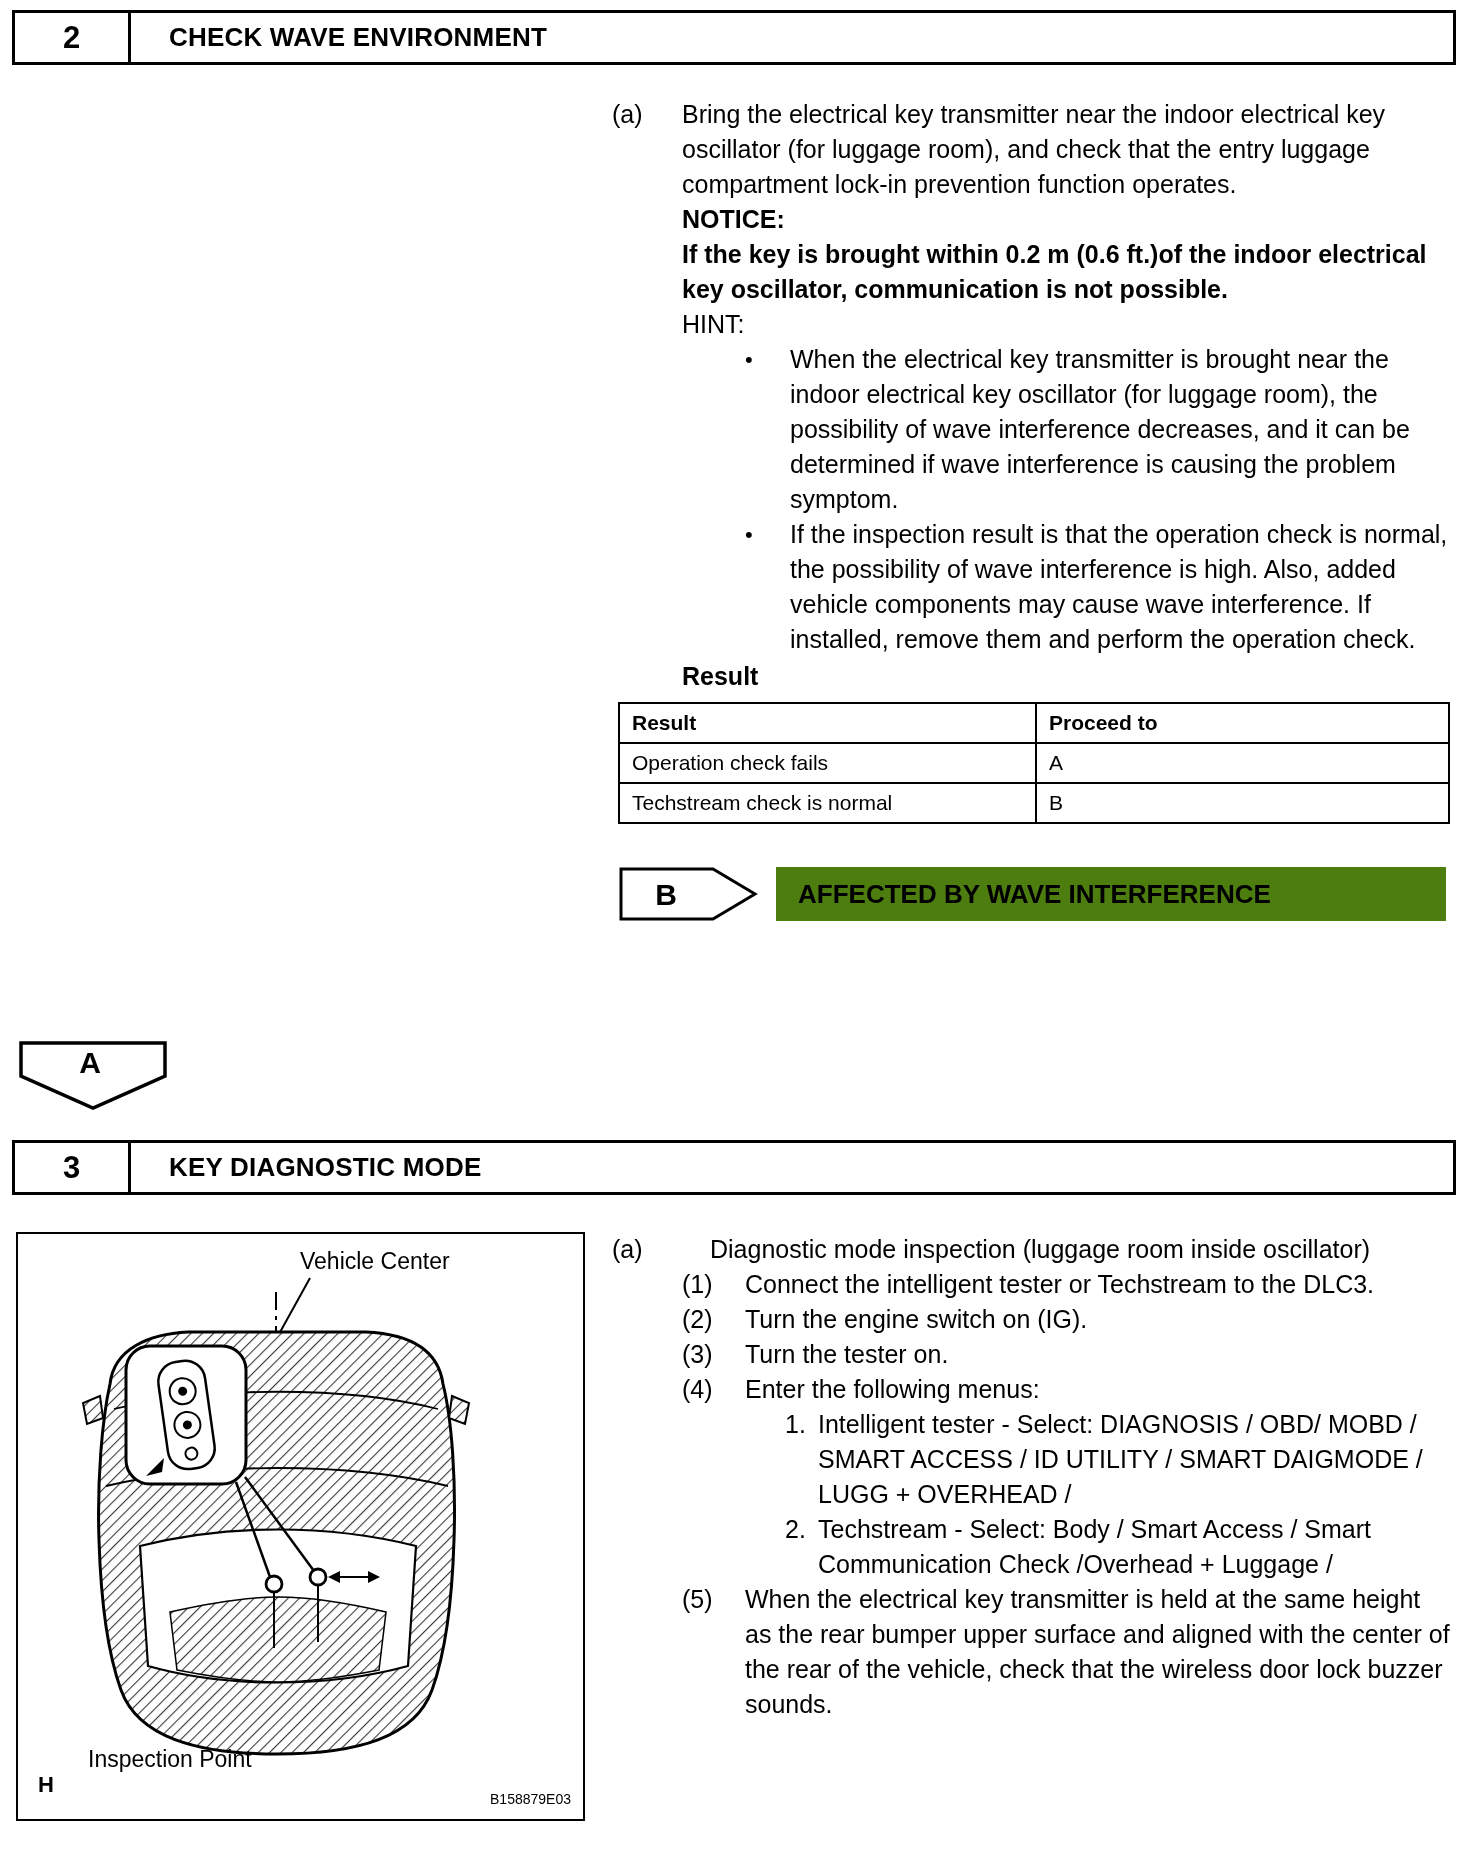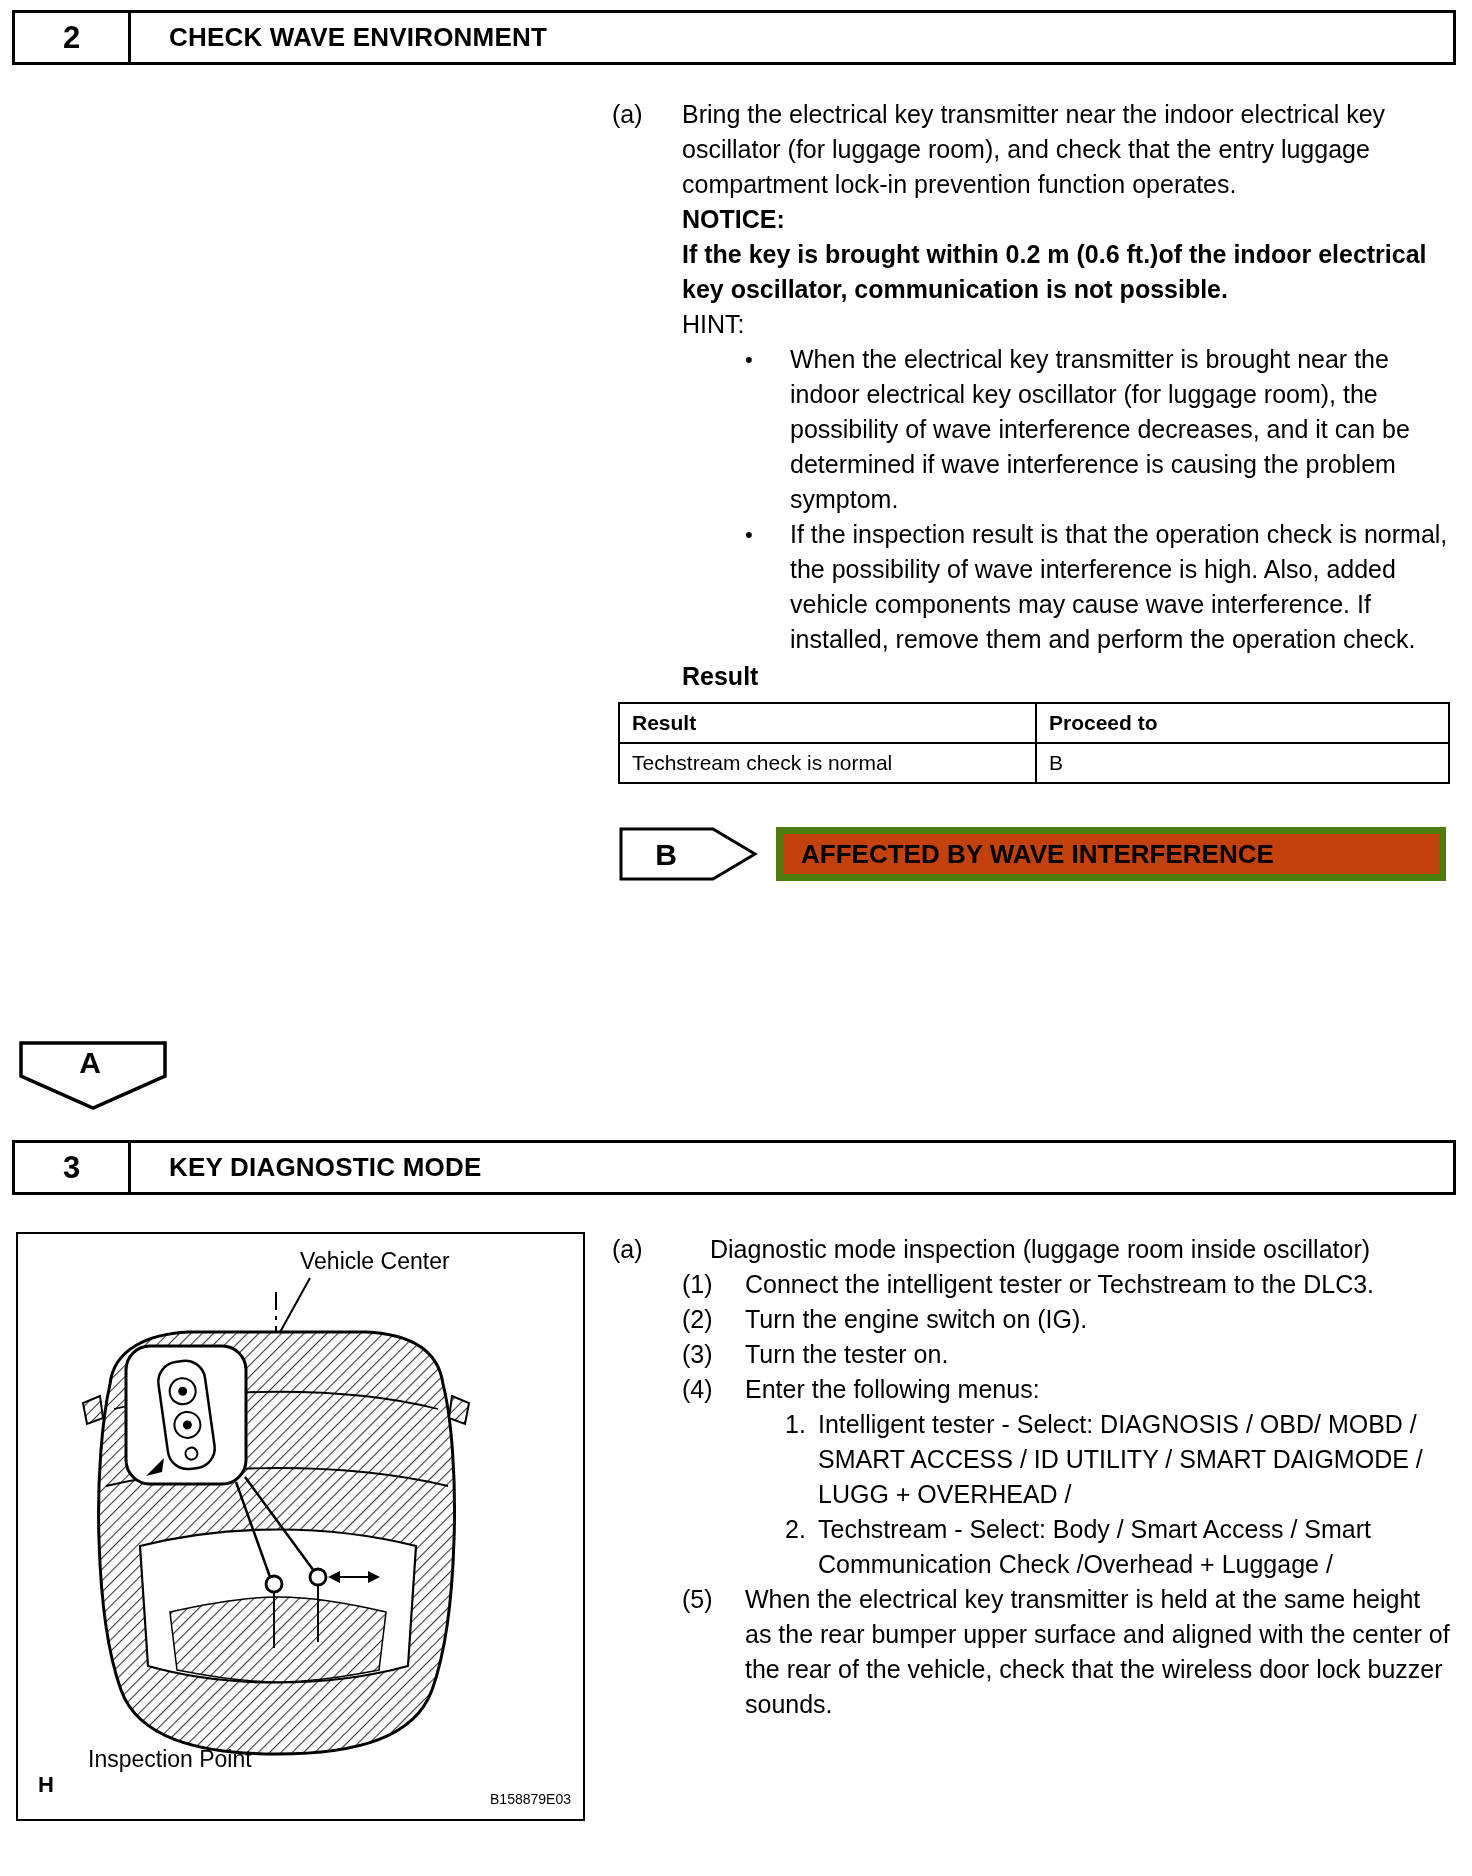--- a/index.html
+++ b/index.html
@@ -53,23 +53,23 @@
   .result-table th, .result-table td {
     border:2px solid #000; padding:7px 12px; text-align:left; font-weight:normal;
   }
   .result-table th { font-weight:bold; }
   .result-table .c1 { width:417px; }
 
   
   .branch-row { display:flex; align-items:center; margin:42px 0 0 6px; }
   .svg-label { font-family:"Liberation Sans","DejaVu Sans",sans-serif; font-weight:bold; font-size:30px; fill:#000; }
   .target-box {
-    margin-left:18px; width:670px; height:54px; border:7px solid #4d7c0f;
+    margin-left:18px; width:670px; height:54px; border:4px solid #4d7c0f;
     display:flex; align-items:center; padding-left:18px;
-    font-size:26px; font-weight:bold; background:#c2410c;
+    font-size:26px; font-weight:bold; background:#4d7c0f;
   }
   .a-pentagon { position:absolute; left:18px; top:1040px; }
 
   
   .figure-box {
     position:absolute; left:16px; top:1232px; width:569px; height:589px;
     border:2px solid #000; background:#fff;
   }
   .car-svg { position:absolute; left:0; top:0; }
   .fig-label { position:absolute; font-size:23px; white-space:nowrap; }
@@ -118,20 +118,24 @@
 
     <table class="result-table">
       <thead>
         <tr>
           <th class="c1">Result</th>
           <th>Proceed to</th>
         </tr>
       </thead>
       <tbody>
         <tr>
+          <td class="c1">Operation check fails</td>
+          <td>A</td>
+        </tr>
+        <tr>
           <td class="c1">Techstream check is normal</td>
           <td>B</td>
         </tr>
       </tbody>
     </table>
 
     <div class="branch-row">
       <svg class="b-arrow" width="140" height="56" viewBox="0 0 140 56">
         <polygon points="3,3 95,3 137,28 95,53 3,53" fill="#ffffff" stroke="#000000" stroke-width="3"></polygon>
         <text class="svg-label" x="48" y="39" text-anchor="middle">B</text>

